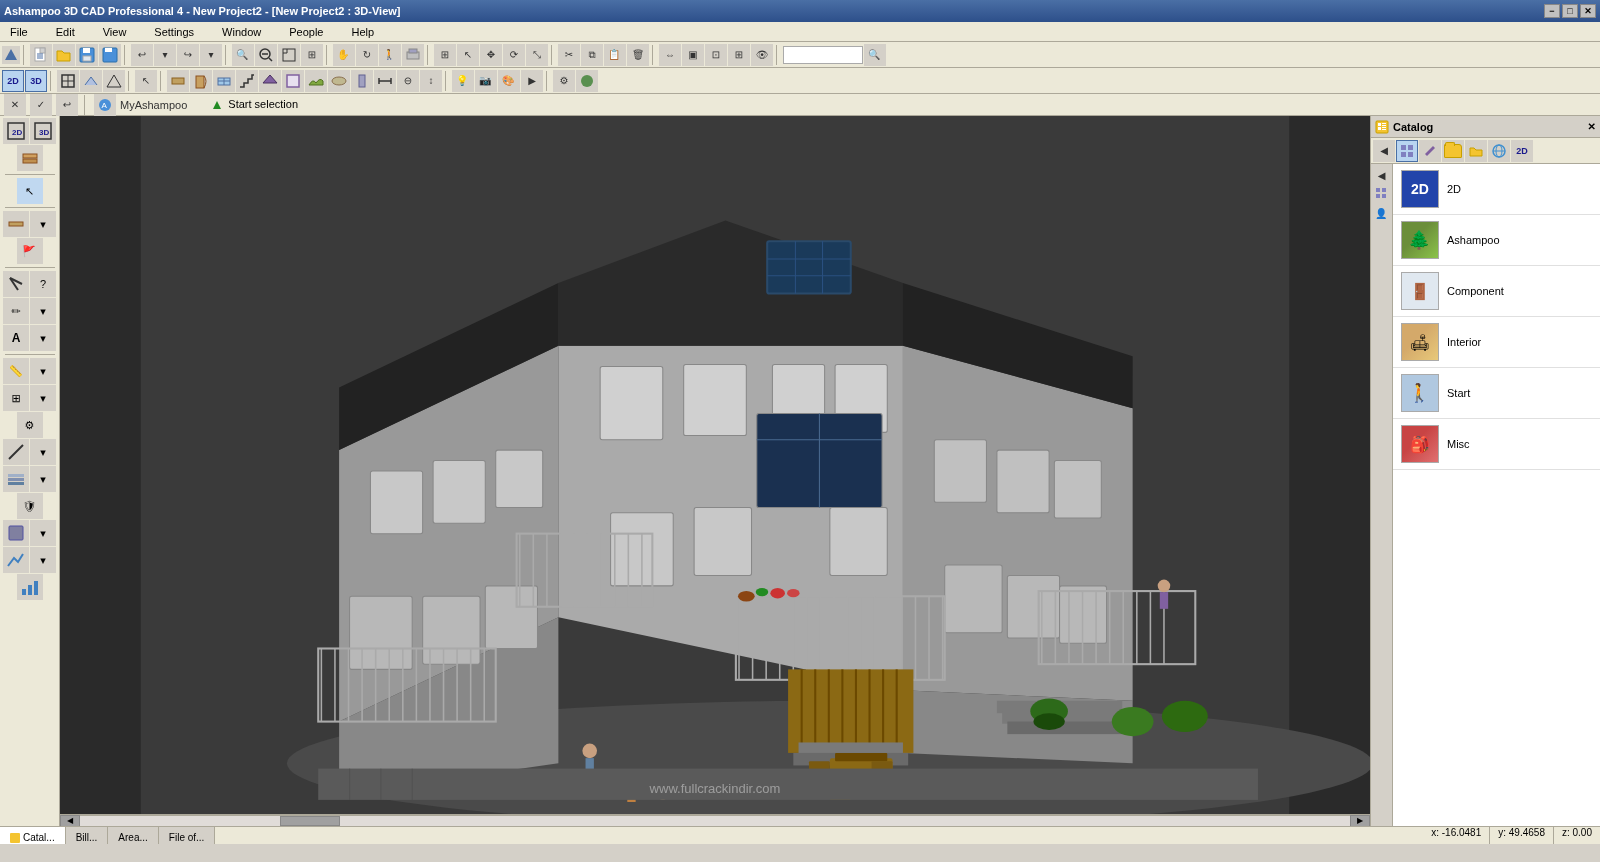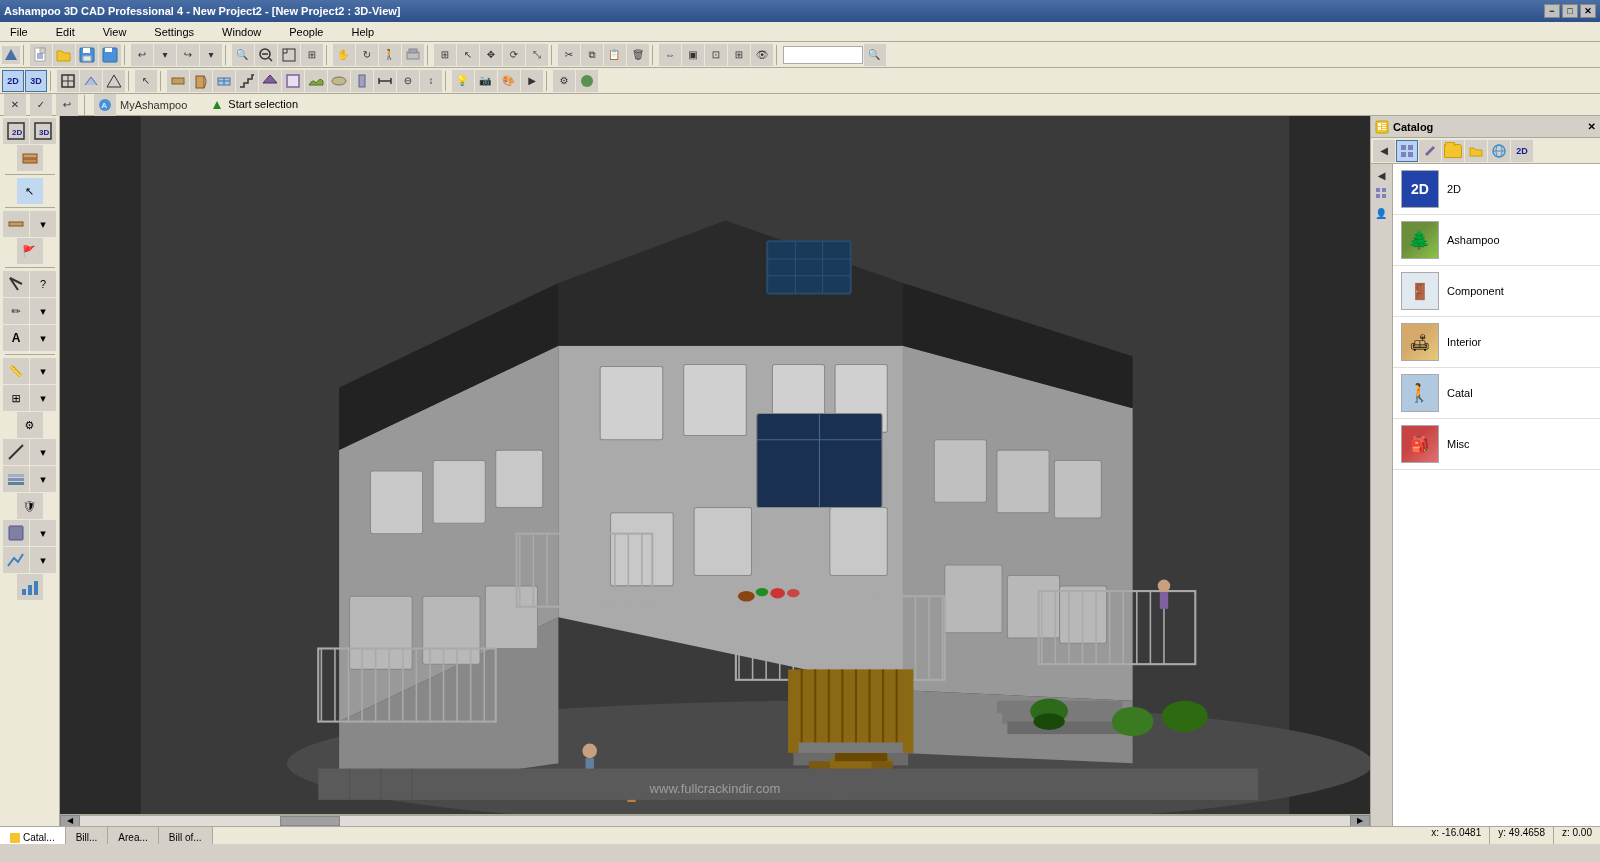--- a/index.html
+++ b/index.html
@@ -896,21 +896,21 @@
           <span class="cat-label">Component</span>
         </div>
 
         <div class="catalog-item">
           <div class="cat-img-interior cat-icon">🛋</div>
           <span class="cat-label">Interior</span>
         </div>
 
         <div class="catalog-item">
           <div class="cat-img-people cat-icon">🚶</div>
-          <span class="cat-label">Catal</span>
+          <span class="cat-label">Start</span>
         </div>
 
         <div class="catalog-item">
           <div class="cat-img-misc cat-icon">🎒</div>
           <span class="cat-label">Misc</span>
         </div>
       </div>
     </div>
   </div>
 </div>
@@ -922,21 +922,21 @@
       </svg>
     <span>Catal...</span>
   </div>
   <div class="tab-item">
     <span>Bill...</span>
   </div>
   <div class="tab-item">
     <span>Area...</span>
   </div>
   <div class="tab-item">
-    <span>Bill of...</span>
+    <span>File of...</span>
   </div>
   <div style="flex:1;"></div>
   <div class="status-section">
     <span>x: -16.0481</span>
   </div>
   <div class="status-section">
     <span>y: 49.4658</span>
   </div>
   <div class="status-section" style="border-right:none;">
     <span>z: 0.00</span>

